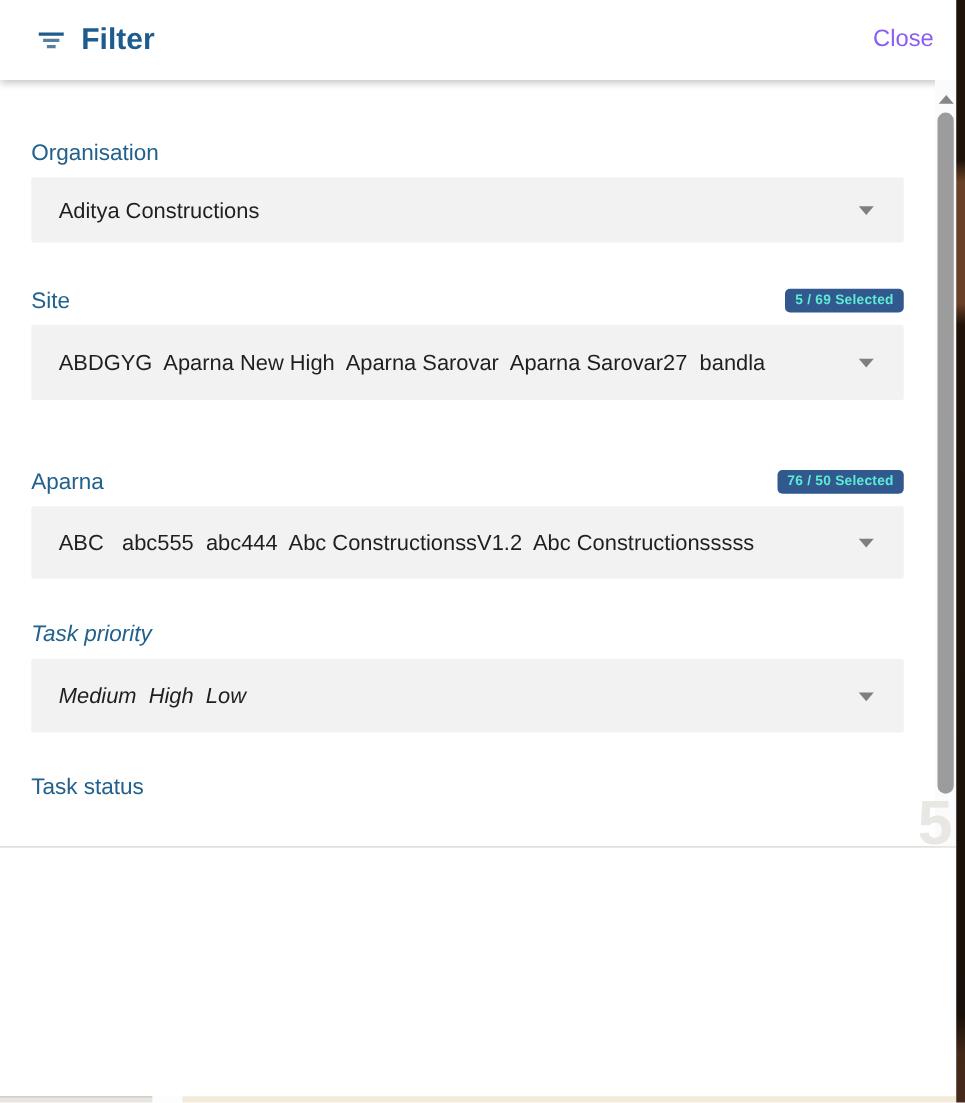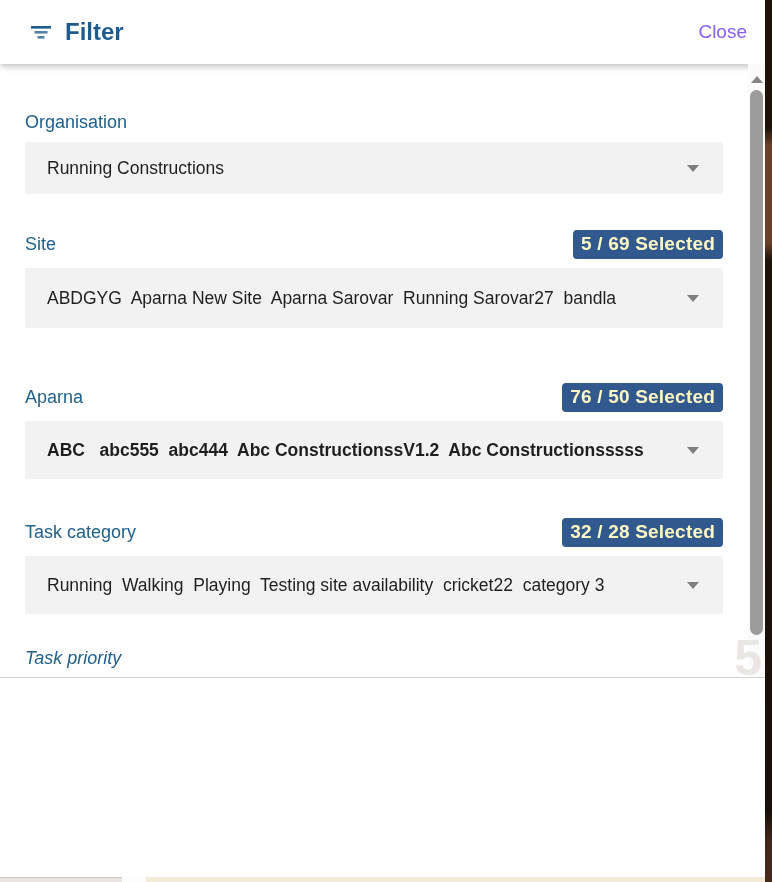--- a/index.html
+++ b/index.html
@@ -42,41 +42,41 @@
   .filter-icon { display: inline-block; width: 26px; height: 26px; }
   .modal-title { color: #1e5c8e; font-size: 24px; font-weight: 600; margin-left: 11px; }
   .close-btn { margin-left: auto; font-size: 19px; color: #8b5cf6; cursor: pointer; }
 
   .modal-body { position: relative; height: 813px; padding: 0 42px 0 25px; overflow: hidden; }
 
   .section { width: 698px; }
   .label-row { display: flex; justify-content: space-between; align-items: center; margin-bottom: 9px; }
   .flabel { color: #21618c; font-size: 18px; }
   .badge {
-    background: #31598e; color: #fef9c3; font-weight: bold; font-size: 19px;
+    background: #31598e; color: #5eead4; font-weight: bold; font-size: 11px;
     padding: 3px 8px 4px 8px; border-radius: 4px; letter-spacing: 0.2px;
   }
   .field {
     position: relative; width: 698px; background: #f2f2f2; border-radius: 2px;
     display: flex; align-items: center; cursor: pointer;
   }
   .field-value {
     white-space: pre; overflow: hidden; padding-left: 22px; padding-right: 44px;
     font-size: 17.5px; color: #1f1f1f;
   }
   .caret {
     position: absolute; right: 24px; top: 50%; margin-top: -3px; width: 0; height: 0;
     border-left: 6.5px solid transparent; border-right: 6.5px solid transparent;
     border-top: 7px solid #7f7f7f;
   }
 
   
   .sec-org      { margin-top: 48px; }  .sec-org .field      { height: 52px; }
   .sec-site     { margin-top: 36px; }  .sec-site .field     { height: 60px; }
-  .sec-company  { margin-top: 55px; }  .sec-company .field  { height: 58px; font-weight: bold; }
+  .sec-company  { margin-top: 55px; }  .sec-company .field  { height: 58px; }
   .sec-category { margin-top: 39px; }  .sec-category .field { height: 58px; }
   .sec-assignee { margin-top: 39px; }  .sec-assignee .field { height: 53px; }
   .sec-priority { margin-top: 34px; font-style: italic; }  .sec-priority .field { height: 59px; align-items: center; }
   .sec-status   { margin-top: 33px; }
 
   
   .scrollbar {
     position: absolute; top: 64px; right: 0; width: 17px; height: 813px;
     background: #fbfbfb; z-index: 15;
   }
@@ -106,57 +106,47 @@
     <span class="close-btn">Close</span>
   </div>
 
   <div class="modal-body">
 
     <div class="section sec-org">
       <div class="label-row">
         <span class="flabel">Organisation</span>
       </div>
       <div class="field">
-        <span class="field-value">Running Constructions</span>
+        <span class="field-value">Aditya Constructions</span>
         <span class="caret"></span>
       </div>
     </div>
 
     <div class="section sec-site">
       <div class="label-row">
         <span class="flabel">Site</span>
         <span class="badge">5 / 69 Selected</span>
       </div>
       <div class="field">
-        <span class="field-value">ABDGYG  Aparna New Site  Aparna Sarovar  Running Sarovar27  bandla</span>
+        <span class="field-value">ABDGYG  Aparna New High  Aparna Sarovar  Aparna Sarovar27  bandla</span>
         <span class="caret"></span>
       </div>
     </div>
 
     <div class="section sec-company">
       <div class="label-row">
         <span class="flabel">Aparna</span>
         <span class="badge">76 / 50 Selected</span>
       </div>
       <div class="field">
         <span class="field-value">ABC   abc555  abc444  Abc ConstructionssV1.2  Abc Constructionsssss</span>
         <span class="caret"></span>
       </div>
     </div>
 
-    <div class="section sec-category">
-      <div class="label-row">
-        <span class="flabel">Task category</span>
-        <span class="badge">32 / 28 Selected</span>
-      </div>
-      <div class="field">
-        <span class="field-value">Running  Walking  Playing  Testing site availability  cricket22  category 3</span>
-        <span class="caret"></span>
-      </div>
-    </div>
 
 
     <div class="section sec-priority">
       <div class="label-row">
         <span class="flabel">Task priority</span>
       </div>
       <div class="field">
         <span class="field-value">Medium  High  Low</span>
         <span class="caret"></span>
       </div>

